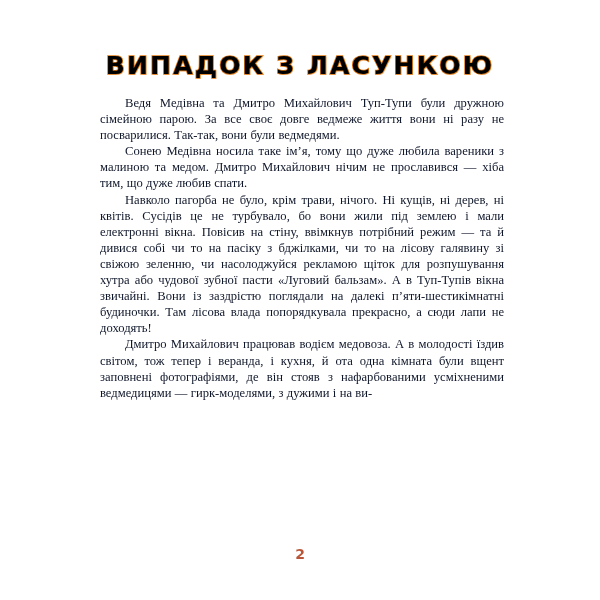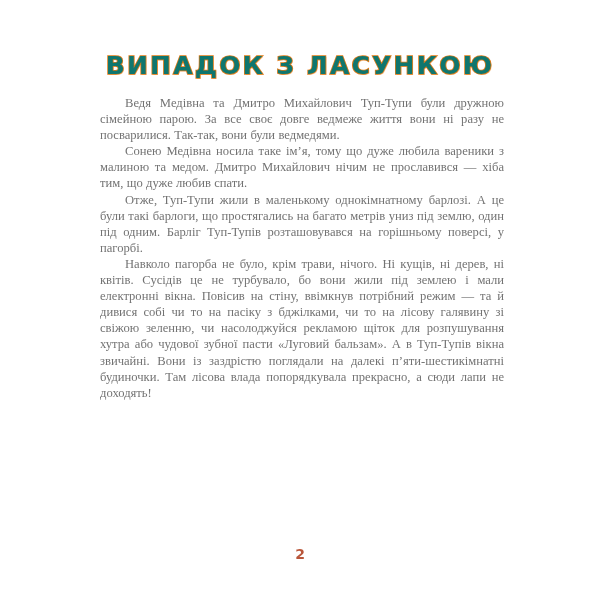--- a/index.html
+++ b/index.html
@@ -27,21 +27,21 @@
     position: absolute;
     left: 0;
     top: 51px;
     width: 600px;
     text-align: center;
     font-family: "DejaVu Sans", "Liberation Sans", sans-serif;
     font-weight: 700;
     font-size: 25px;
     letter-spacing: 2.2px;
     line-height: 30px;
-    color: #0f766e;
+    color: #000000;
     -webkit-text-stroke: 1.6px #e07b18;
     paint-order: stroke fill;
     text-shadow:
       0.9px 0.9px 0 rgba(224,123,24,0.35);
     white-space: nowrap;
   }
 
   
   .text-column {
     position: absolute;
@@ -50,21 +50,21 @@
     width: 404px;
   }
 
   .para {
     margin: 0;
     text-align: justify;
     text-justify: inter-word;
     text-indent: 25px;
     font-size: 12.6px;
     line-height: 16.1px;
-    color: #737373;
+    color: #0f172a;
     hyphens: manual;
     word-spacing: 0.2px;
   }
   .para:last-of-type { text-align: justify; }
 
   
   .page-number {
     position: absolute;
     left: 0;
     top: 546px;
@@ -79,19 +79,19 @@
 </head>
 <body>
 
 <div class="page">
 
   <div class="chapter-title">ВИПАДОК З ЛАСУНКОЮ</div>
 
   <div class="text-column">
     <p class="para">Ведя Медівна та Дмитро Михайлович Туп-Тупи були дружною сімейною парою. За все своє довге ведмеже життя вони ні разу не посварилися. Так-так, вони були ведмедями.</p>
     <p class="para">Сонею Медівна носила таке ім’я, тому що дуже любила вареники з малиною та медом. Дмитро Михайлович нічим не прославився — хіба тим, що дуже любив спати.</p>
-    <p class="para">Отже, Туп-Тупи жили в маленькому однокімнатному барлозі. А це були такі барлоги, що простягались на багато метрів униз під землю, один під одним. Барліг Туп-Тупів розташовувався на горішньому поверсі, у пагорбі.</p>
     <p class="para">Навколо пагорба не було, крім трави, нічого. Ні кущів, ні дерев, ні квітів. Сусідів це не турбувало, бо вони жили під землею і мали електронні вікна. Повісив на стіну, ввімкнув потрібний режим — та й дивися собі чи то на пасіку з бджілками, чи то на лісову галявину зі свіжою зеленню, чи насолоджуйся рекламою щіток для розпушування хутра або чудової зубної пасти «Луговий бальзам». А в Туп-Тупів вікна звичайні. Вони із заздрістю поглядали на далекі п’яти-шестикімнатні будиночки. Там лісова влада попорядкувала прекрасно, а сюди лапи не доходять!</p>
+    <p class="para">Дмитро Михайлович працював водієм медовоза. А в молодості їздив світом, тож тепер і веранда, і кухня, й ота одна кімната були вщент заповнені фотографіями, де він стояв з нафарбованими усміхненими ведмедицями — гирк-моделями, з дужими і на ви-</p>
   </div>
 
   <div class="page-number">2</div>
 
 </div>
 
 </body></html>

